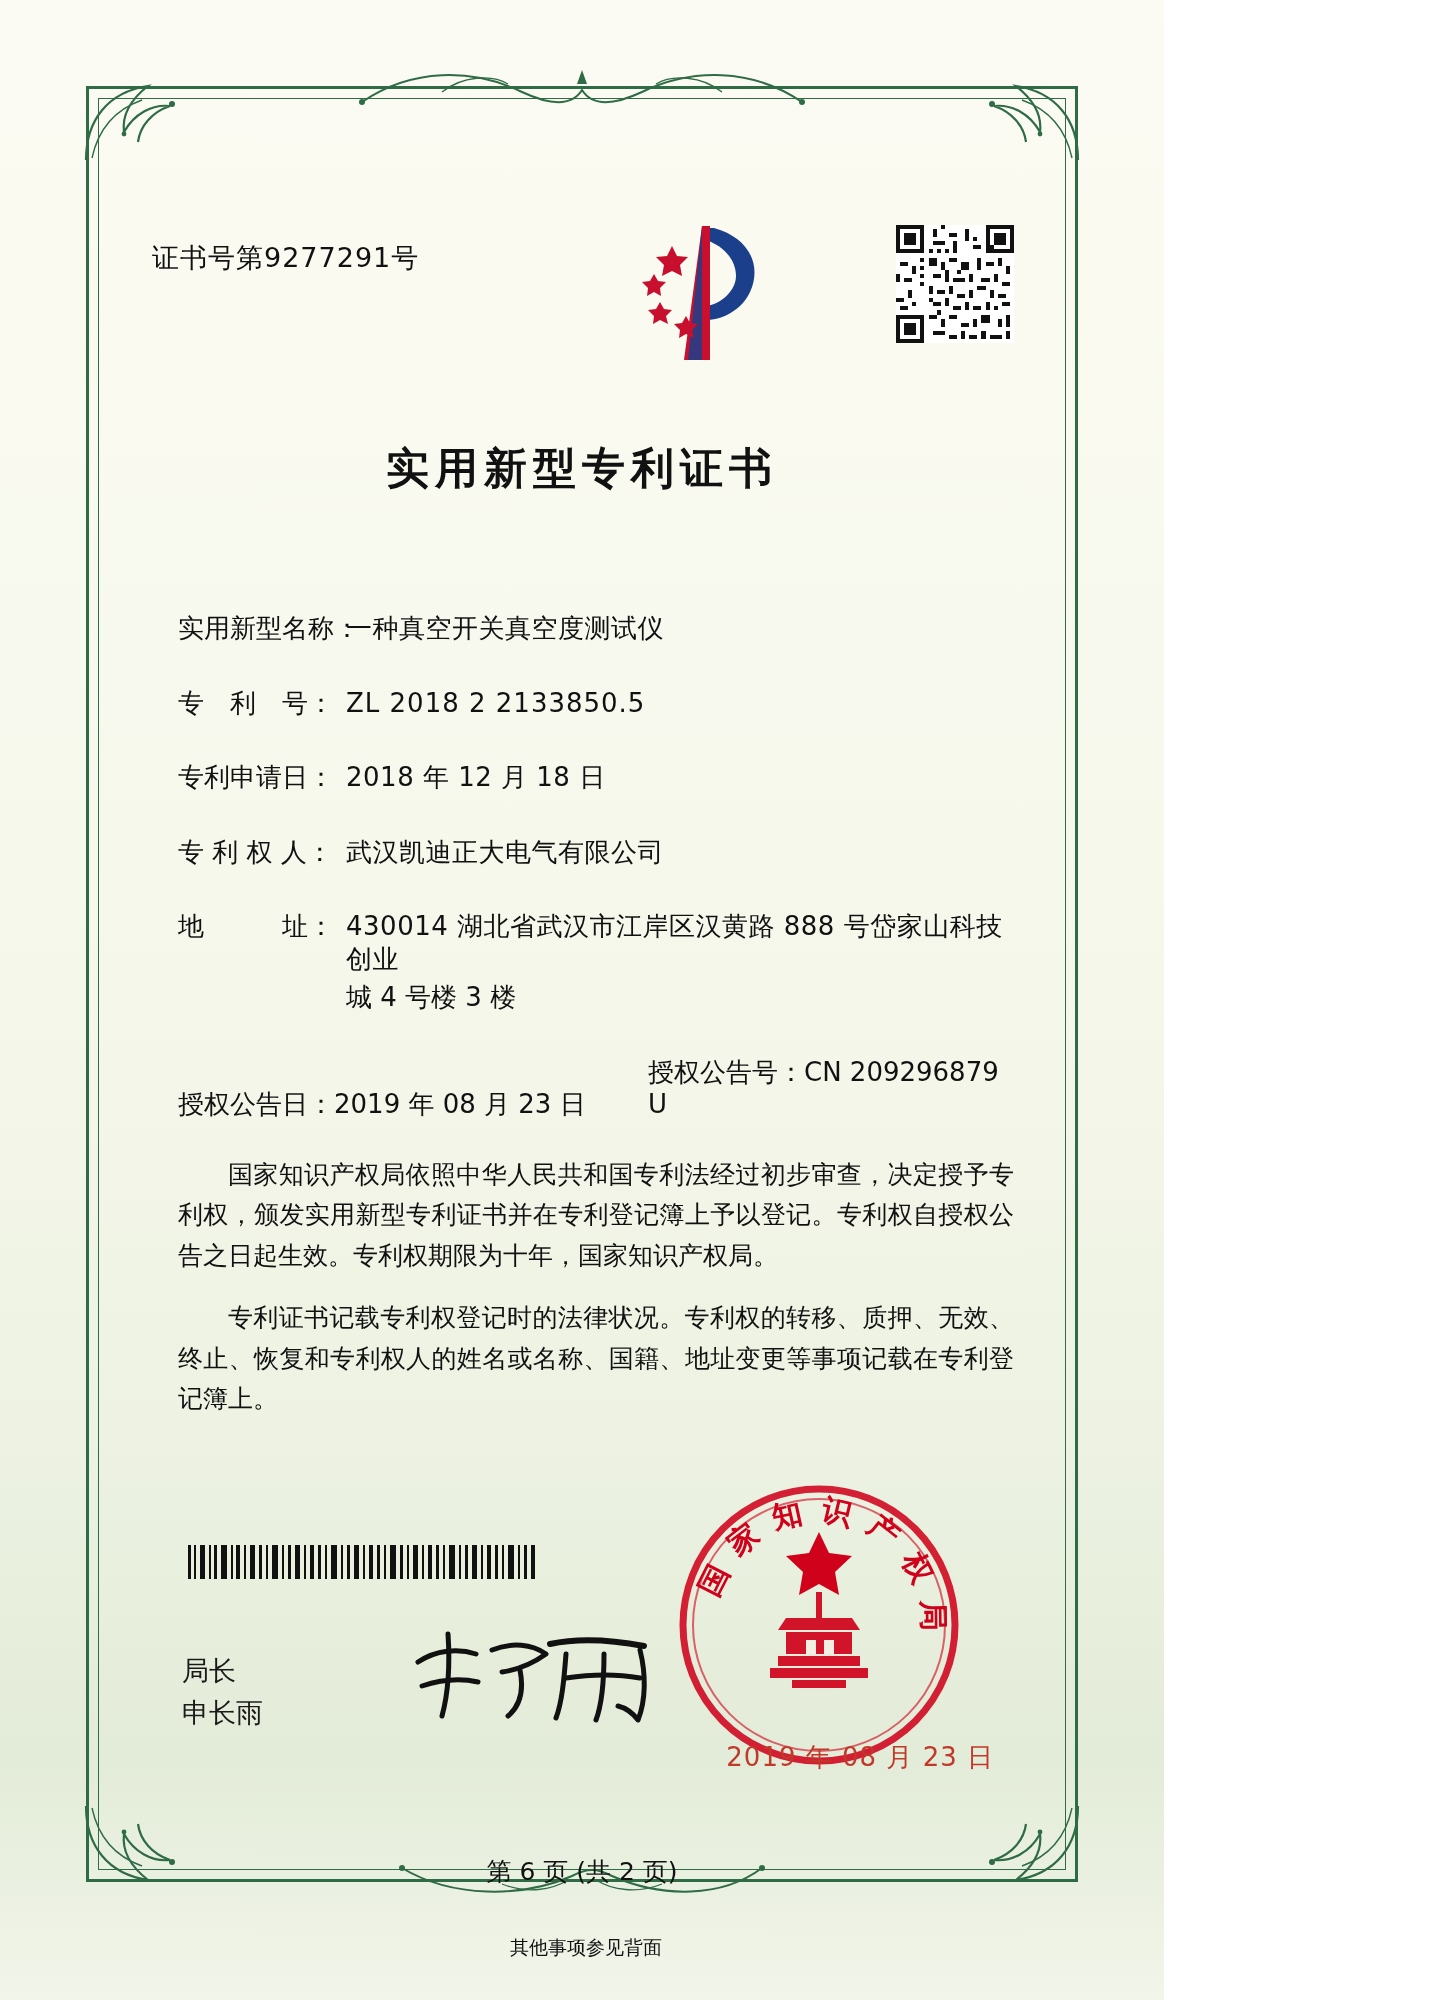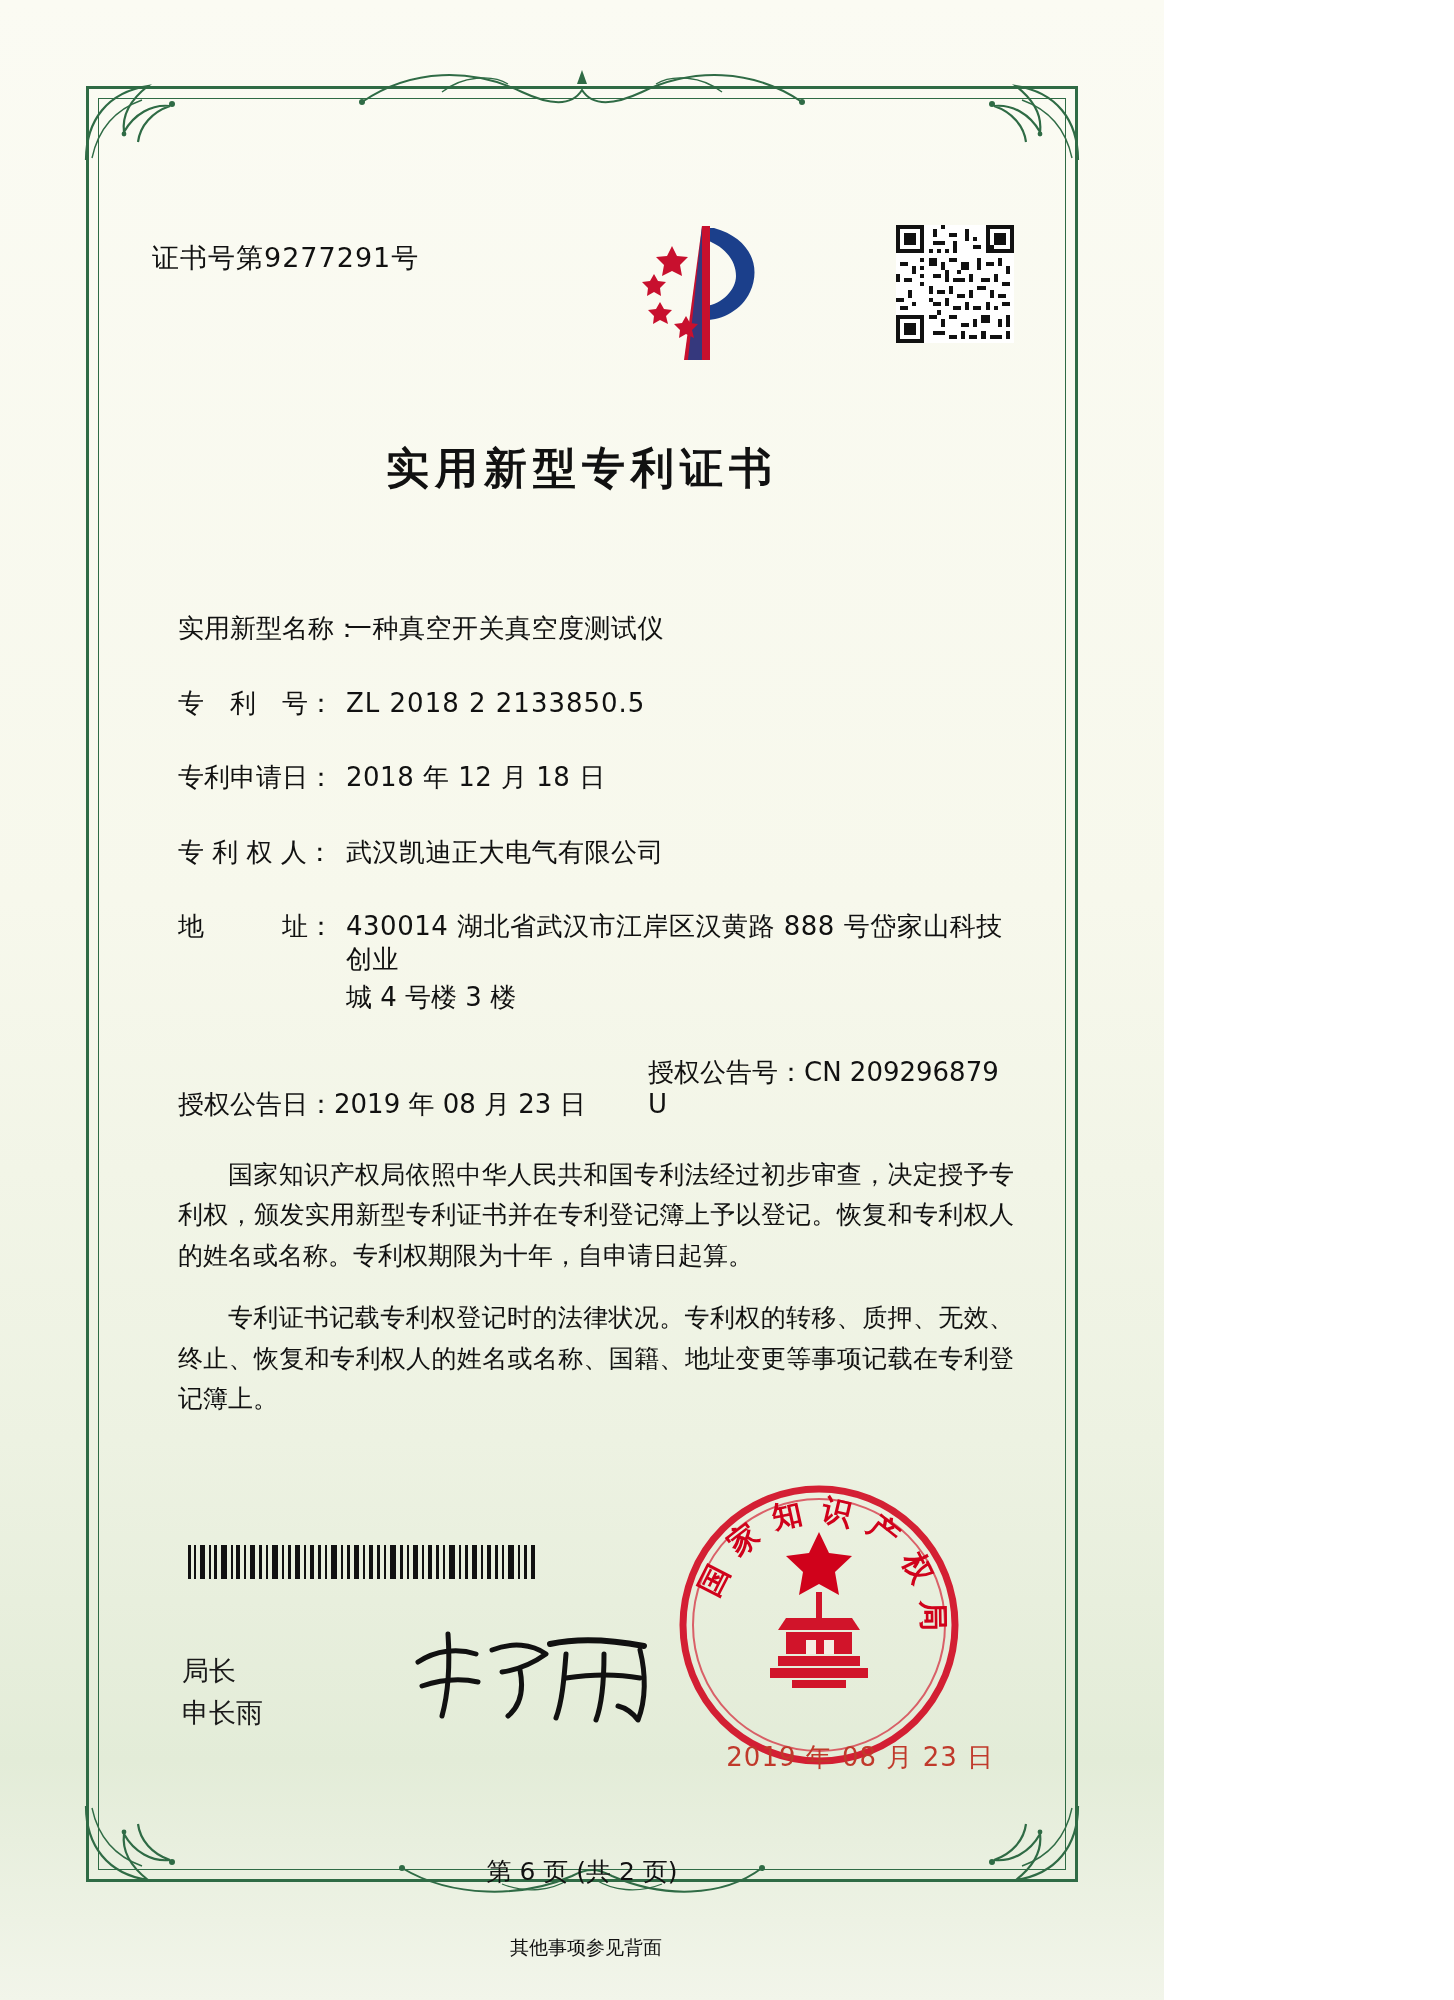--- a/index.html
+++ b/index.html
@@ -332,21 +332,21 @@
 
     <div class="grant-row" style="margin-top:28px;">
       <div class="grant-left">
         <span>授权公告日：</span><span>2019 年 08 月 23 日</span>
       </div>
       <div class="grant-right">
         <span>授权公告号：</span><span>CN 209296879 U</span>
       </div>
     </div>
 
-    <div class="para">国家知识产权局依照中华人民共和国专利法经过初步审查，决定授予专利权，颁发实用新型专利证书并在专利登记簿上予以登记。恢复和专利权人的姓名或名称。专利权期限为十年，自申请日起算。</div>
+    <div class="para">国家知识产权局依照中华人民共和国专利法经过初步审查，决定授予专利权，颁发实用新型专利证书并在专利登记簿上予以登记。专利权自授权公告之日起生效。专利权期限为十年，国家知识产权局。</div>
     <div class="para">专利证书记载专利权登记时的法律状况。专利权的转移、质押、无效、终止、恢复和专利权人的姓名或名称、国籍、地址变更等事项记载在专利登记簿上。</div>
   </div>
 
   <div class="barcode">
     <svg viewBox="0 0 350 34" width="350" height="34" shape-rendering="crispEdges">
       <rect width="350" height="34" fill="none"></rect>
       <g fill="#111">
         <rect x="0" y="0" width="3" height="34"></rect>
           <rect x="6" y="0" width="2" height="34"></rect>
         <rect x="12" y="0" width="5" height="34"></rect>

